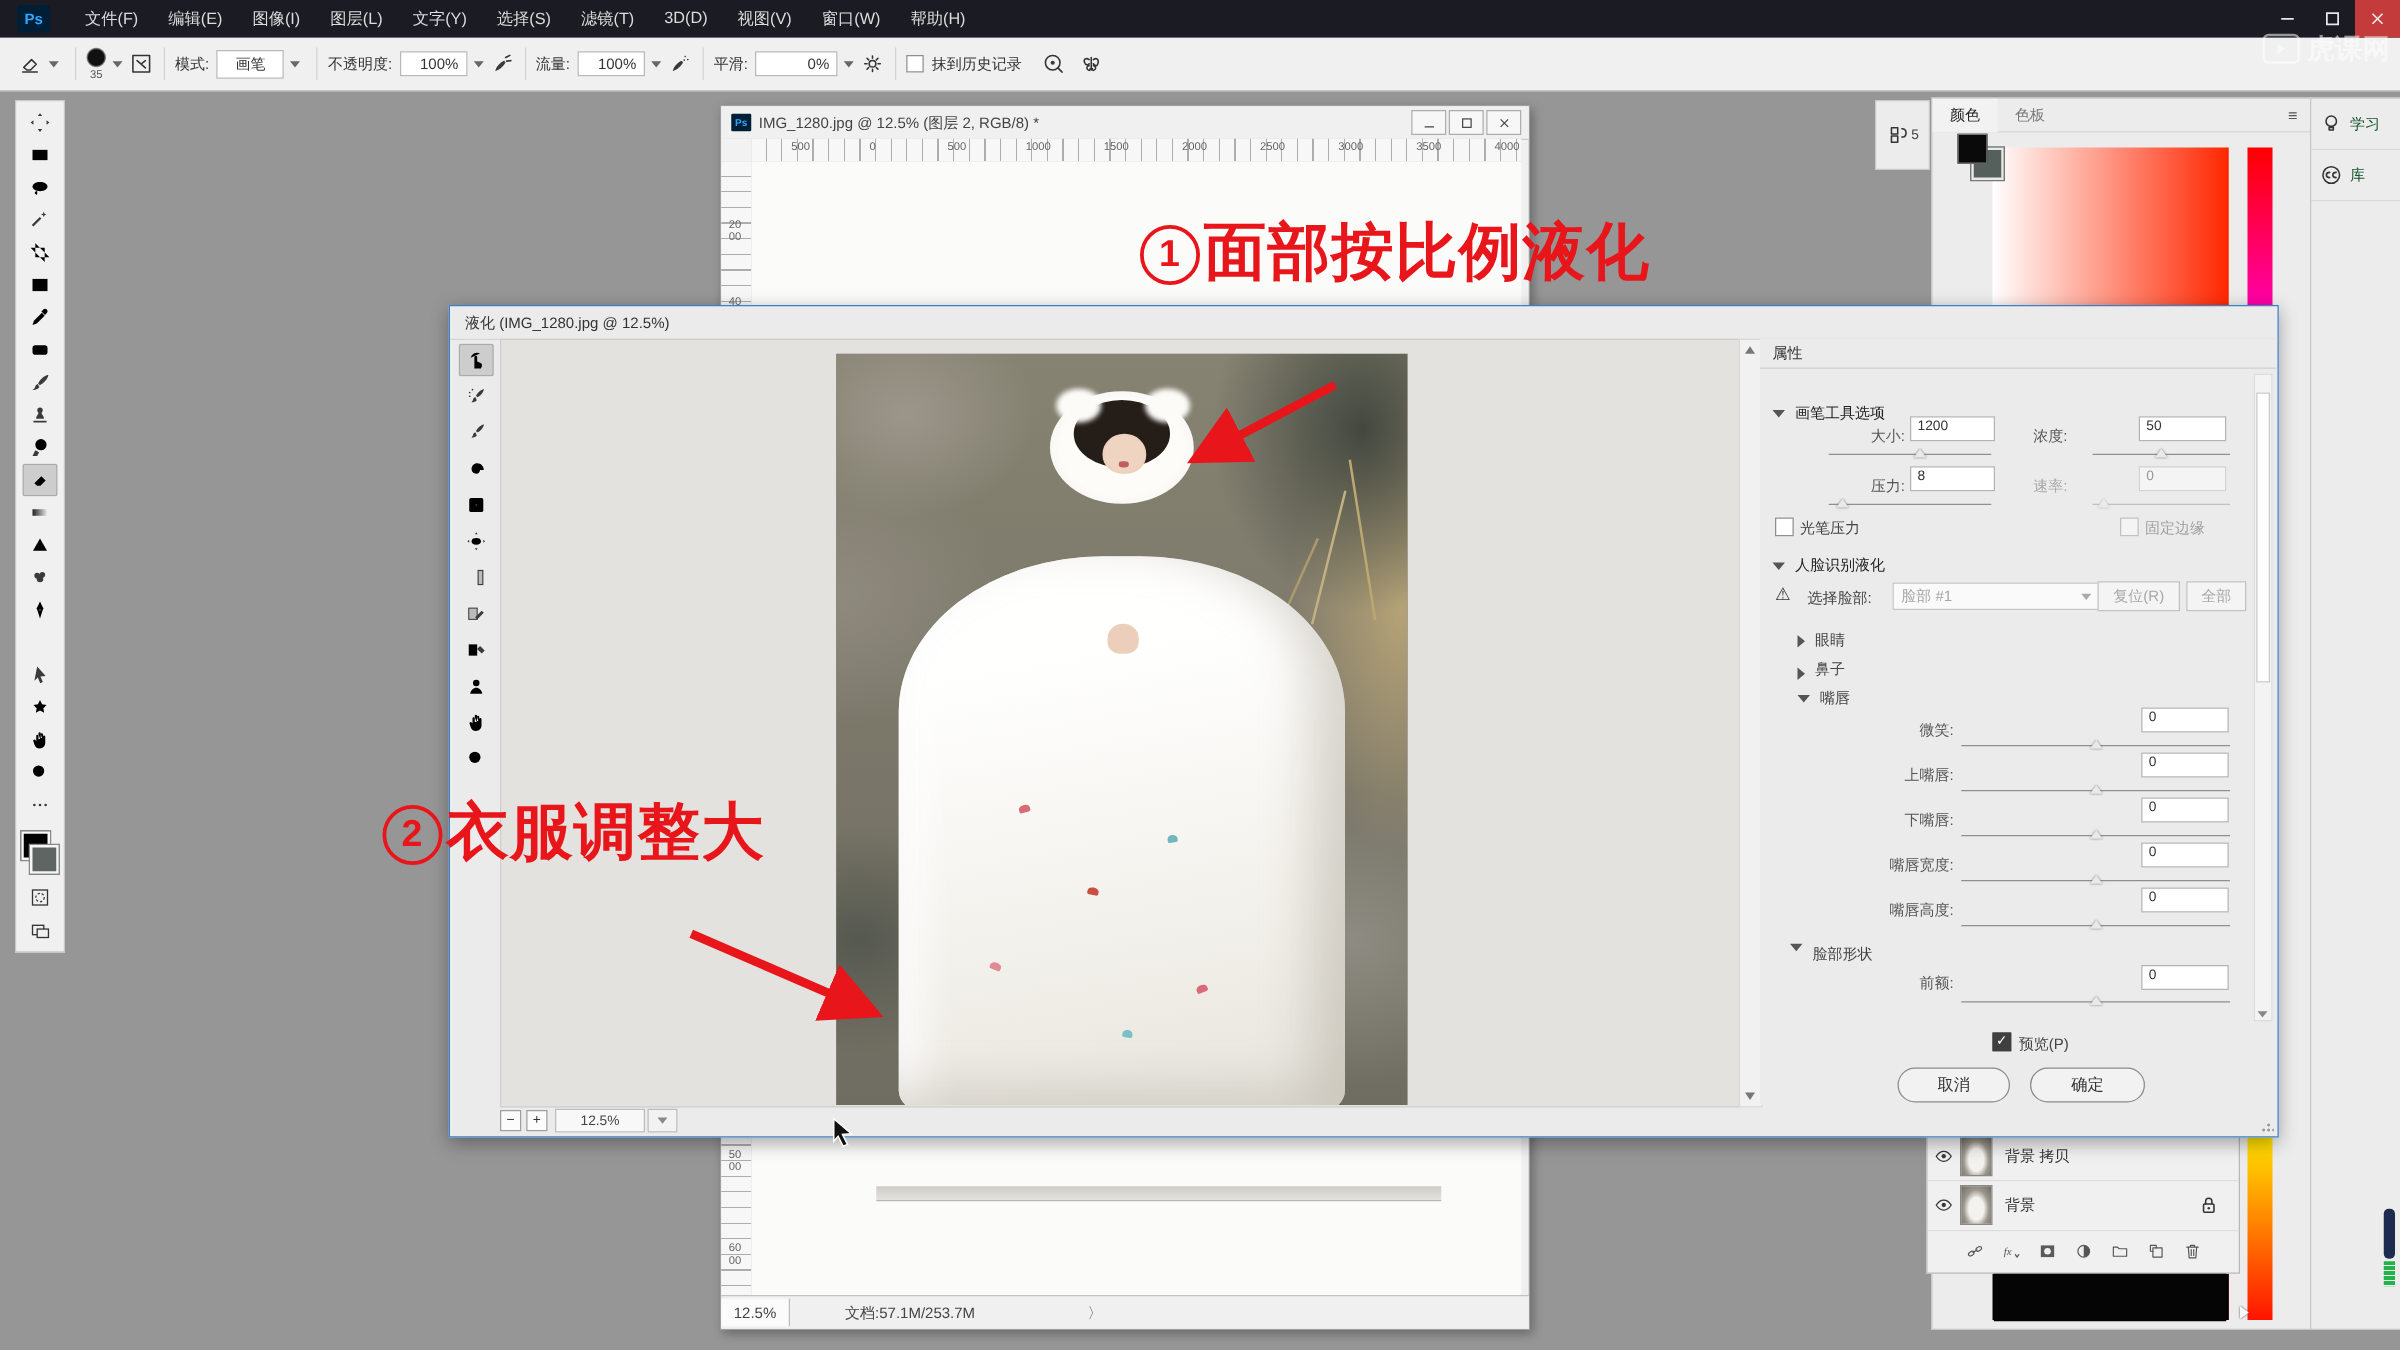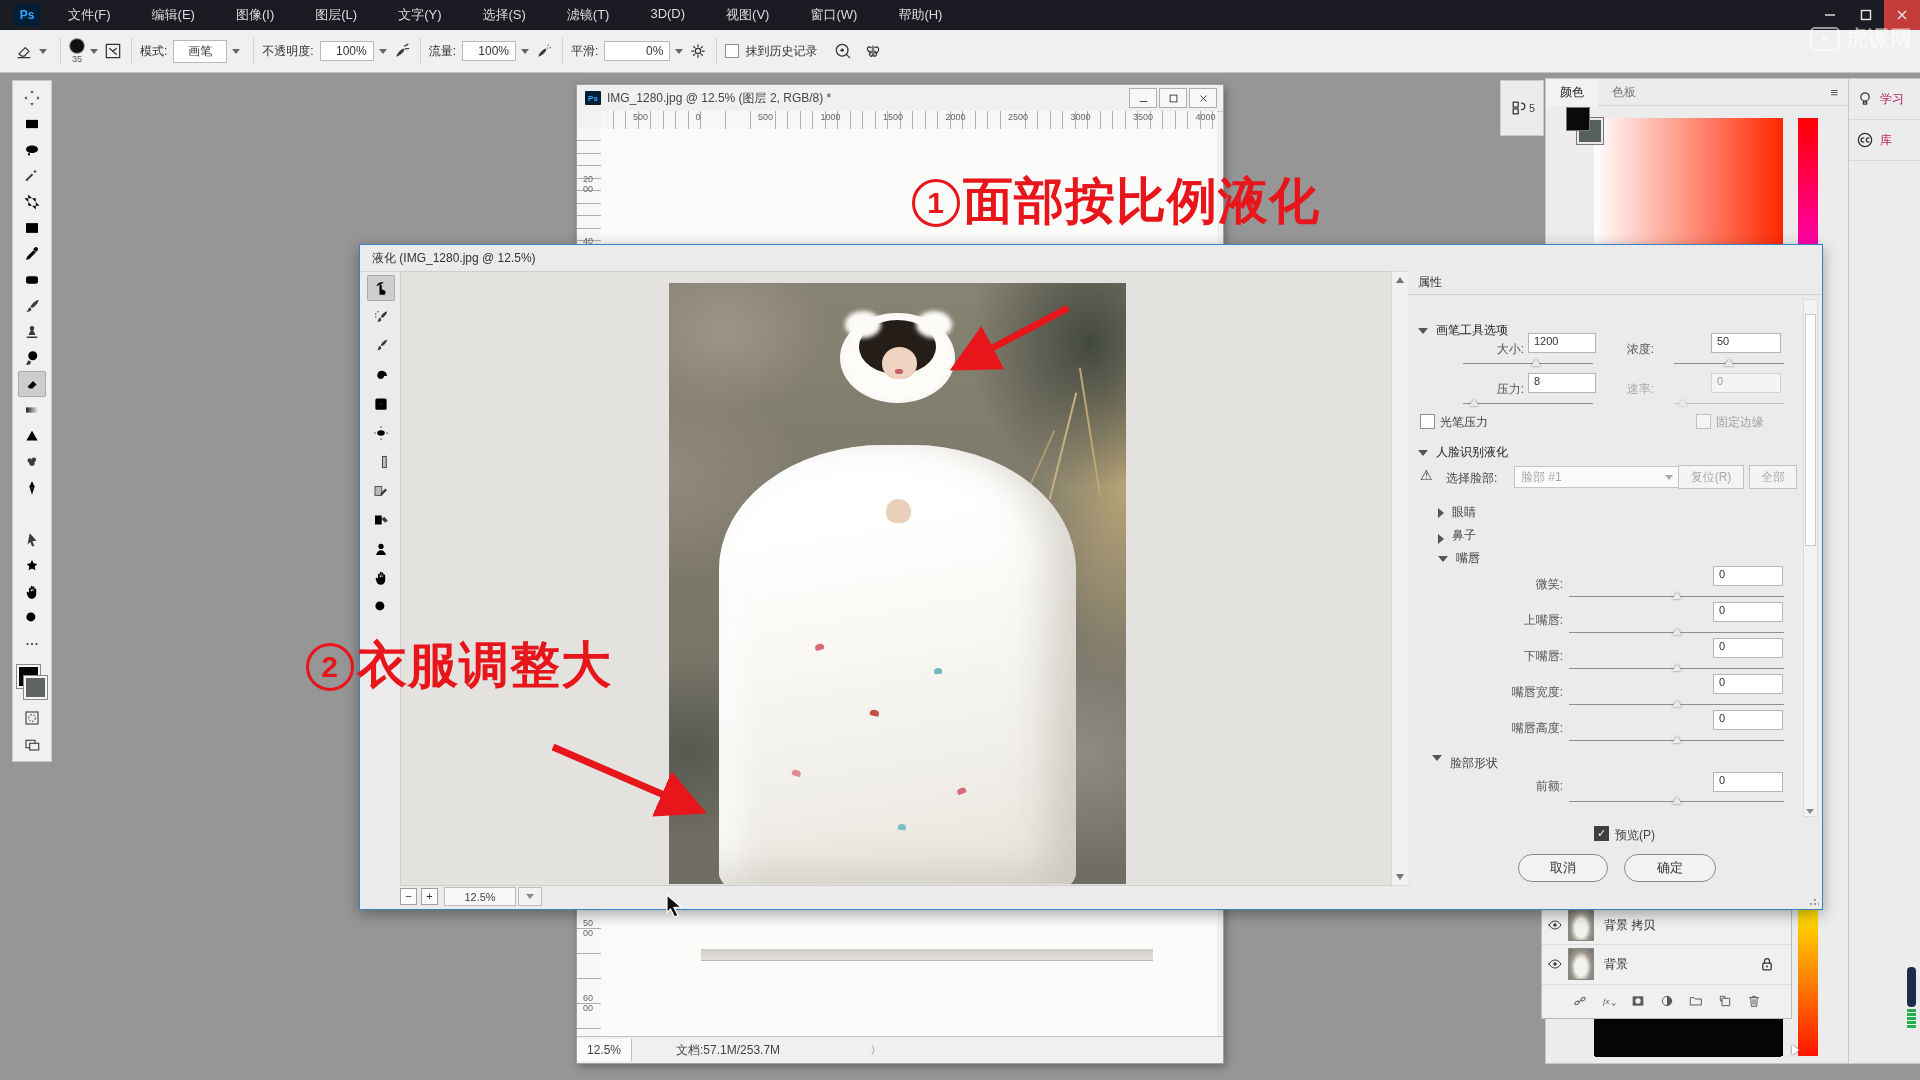--- a/index.html
+++ b/index.html
@@ -6,21 +6,21 @@
   body{width:1920px;height:1080px;position:relative;overflow:hidden;background:#969696;
        font-family:"Liberation Sans",sans-serif;-webkit-font-smoothing:antialiased;color:#333}
   .abs{position:absolute}
   .ic{display:inline-flex;align-items:center;justify-content:center}
   .ic svg{width:20px;height:20px}
   .ic path,.ic circle,.ic rect,.ic ellipse,.ic line{fill:none;stroke:#333;stroke-width:1.5;stroke-linecap:round;stroke-linejoin:round}
   
   #titlebar{left:0;top:0;width:1920px;height:30px;background:#1b1b24;display:flex;align-items:center;z-index:40}
   #ps-logo{width:26px;height:22px;margin-left:14px;background:#001e36;color:#31a8ff;font-size:12px;font-weight:bold;
            display:flex;align-items:center;justify-content:center;border-radius:2px}
-  #menu-bar{display:flex;margin-left:18px;gap:21px}
+  #menu-bar{display:flex;margin-left:18px;gap:4px}
   .menu-item{color:#dcdcdc;font-size:13px;padding:4px 10px;cursor:default}
   #win-controls{margin-left:auto;display:flex;height:30px}
   .wc{width:36px;height:30px;display:flex;align-items:center;justify-content:center}
   .wc svg{width:12px;height:12px}
   .wc path,.wc rect{fill:none;stroke:#e8e8e8;stroke-width:1.4}
   .wc-close{background:#c43b3b}
   
   #options-bar{left:0;top:30px;width:1920px;height:42px;background:#f0f0f0;border-bottom:1px solid #c4c4c4;
                display:flex;align-items:center;font-size:12px;z-index:39;color:#333}
   .ob-sep{width:1px;height:26px;background:#d2d2d2;margin:0 8px}
@@ -106,21 +106,21 @@
   .ctab.active{color:#222;background:#f2f2f2}
   .ctab.idle{color:#777}
   #color-menu{margin-left:auto;margin-right:10px;color:#555;font-size:13px;letter-spacing:1px}
   #color-field{position:absolute;left:48px;top:39px;width:189px;height:938px;
                background:linear-gradient(to bottom,rgba(0,0,0,0) 55%,#000 96%),linear-gradient(to right,#fff,#ff2600)}
   #hue-strip{position:absolute;left:252px;top:39px;width:20px;height:938px;
              background:linear-gradient(to bottom,#ff0000 0%,#ff00c8 16%,#2a00ff 33%,#00f0ff 50%,#00ff30 66%,#ffe800 84%,#ff7300 93%,#ff1400 100%)}
   #hue-thumb{position:absolute;left:246px;top:966px;width:0;height:0;border-top:5px solid transparent;border-bottom:5px solid transparent;border-left:7px solid #fdfdfd;filter:drop-shadow(0 0 1px #555)}
   #cp-fg{position:absolute;left:20px;top:28px;width:22px;height:22px;background:#0a0a0a;border:1px solid #777}
   #cp-bg{position:absolute;left:31px;top:39px;width:22px;height:22px;background:#55605d;border:2px solid #e9e9e9;outline:1px solid #777}
-  #right-col{left:1848px;top:78px;width:71px;height:984px;background:#ececec;border:1px solid #c6c6c6;z-index:1;font-size:12px;color:#be185d}
+  #right-col{left:1848px;top:78px;width:71px;height:984px;background:#ececec;border:1px solid #c6c6c6;z-index:1;font-size:12px;color:#14532d}
   .rc-item{display:flex;align-items:center;gap:5px;padding:10px 6px;border-bottom:1px solid #d8d8d8}
   #rc-scroll{position:absolute;right:4px;top:888px;width:9px;height:62px}
   #rc-handle{position:absolute;left:0;top:0;width:9px;height:40px;background:#1d2b4e;border-radius:4px}
   #rc-green{position:absolute;left:0;top:42px;width:9px;height:20px;background:repeating-linear-gradient(to bottom,#23b14d 0 3px,#e9ffe9 3px 4px)}
   
   #layers-panel{left:1541px;top:893px;width:249px;height:124px;background:#f0f0f0;border:1px solid #b9b9b9;z-index:2;font-size:12px;color:#333}
   .lrow{position:absolute;left:0;width:100%;height:38px;display:flex;align-items:center;border-bottom:1px solid #ddd}
   .leye{width:26px;display:flex;justify-content:center}
   .leye svg{width:16px;height:16px}
   .lthumb{width:24px;height:30px;border:1px solid #888;margin-right:10px;

